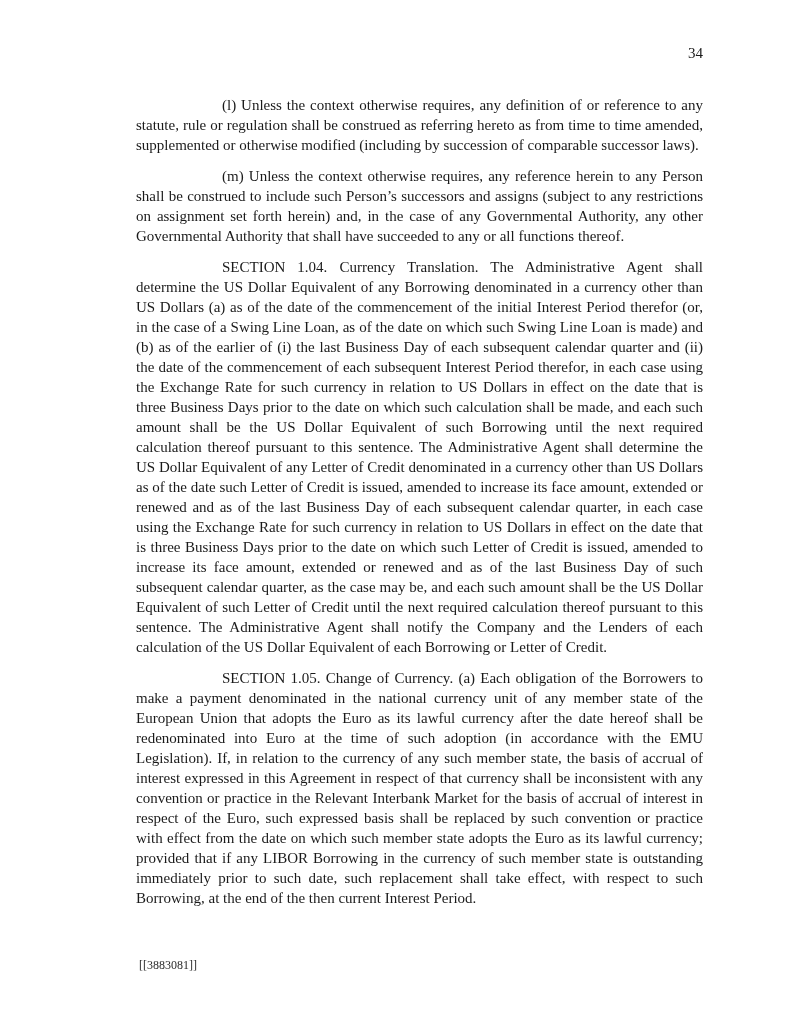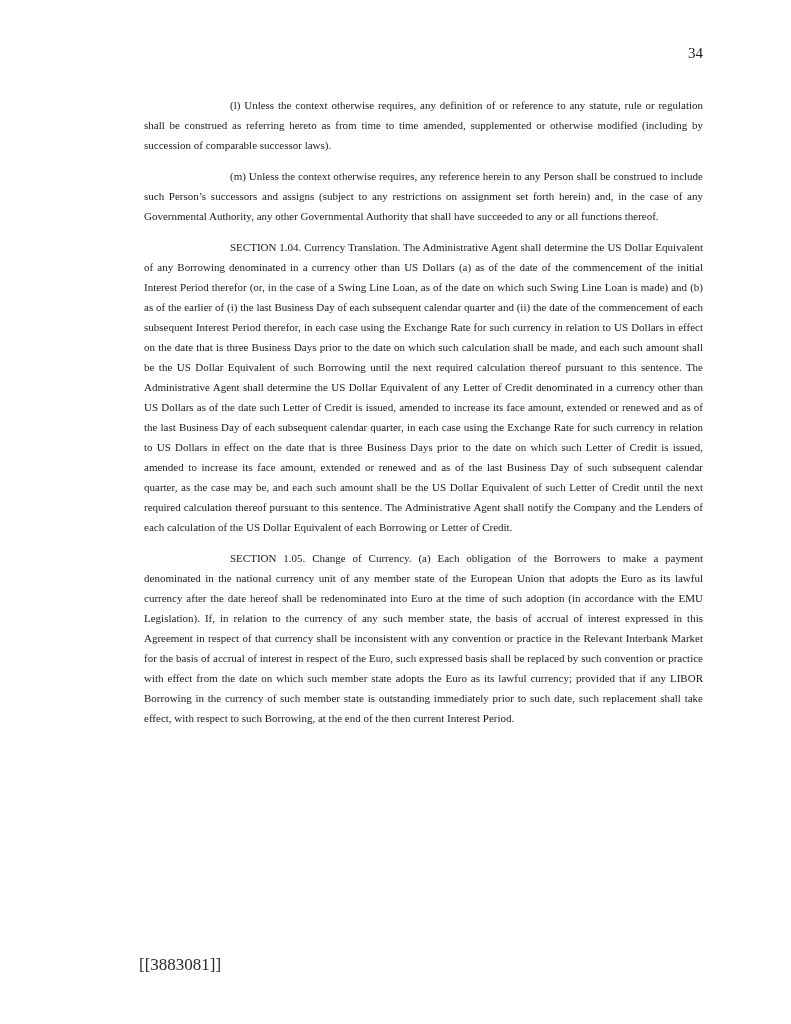--- a/index.html
+++ b/index.html
@@ -22,33 +22,33 @@
     top: 43px;
     width: 567px;
   }
   .page-number {
     text-align: right;
     font-size: 15px;
     line-height: 20px;
     margin: 0 0 32px 0;
   }
   p.para {
-    font-size: 11px;
+    font-size: 15px;
     line-height: 20px;
     text-align: justify;
     text-indent: 86px;
-    margin: 0 0 11px 8px;
+    margin: 0 0 11px 0;
   }
   .underline {
   }
   .footer-id {
     position: absolute;
     left: 139px;
     top: 958px;
-    font-size: 17px;
+    font-size: 12px;
     line-height: 14px;
     color: #2a2a2a;
   }
 </style>
 </head>
 <body>
 
 <div class="page">
   <div class="content">
 

